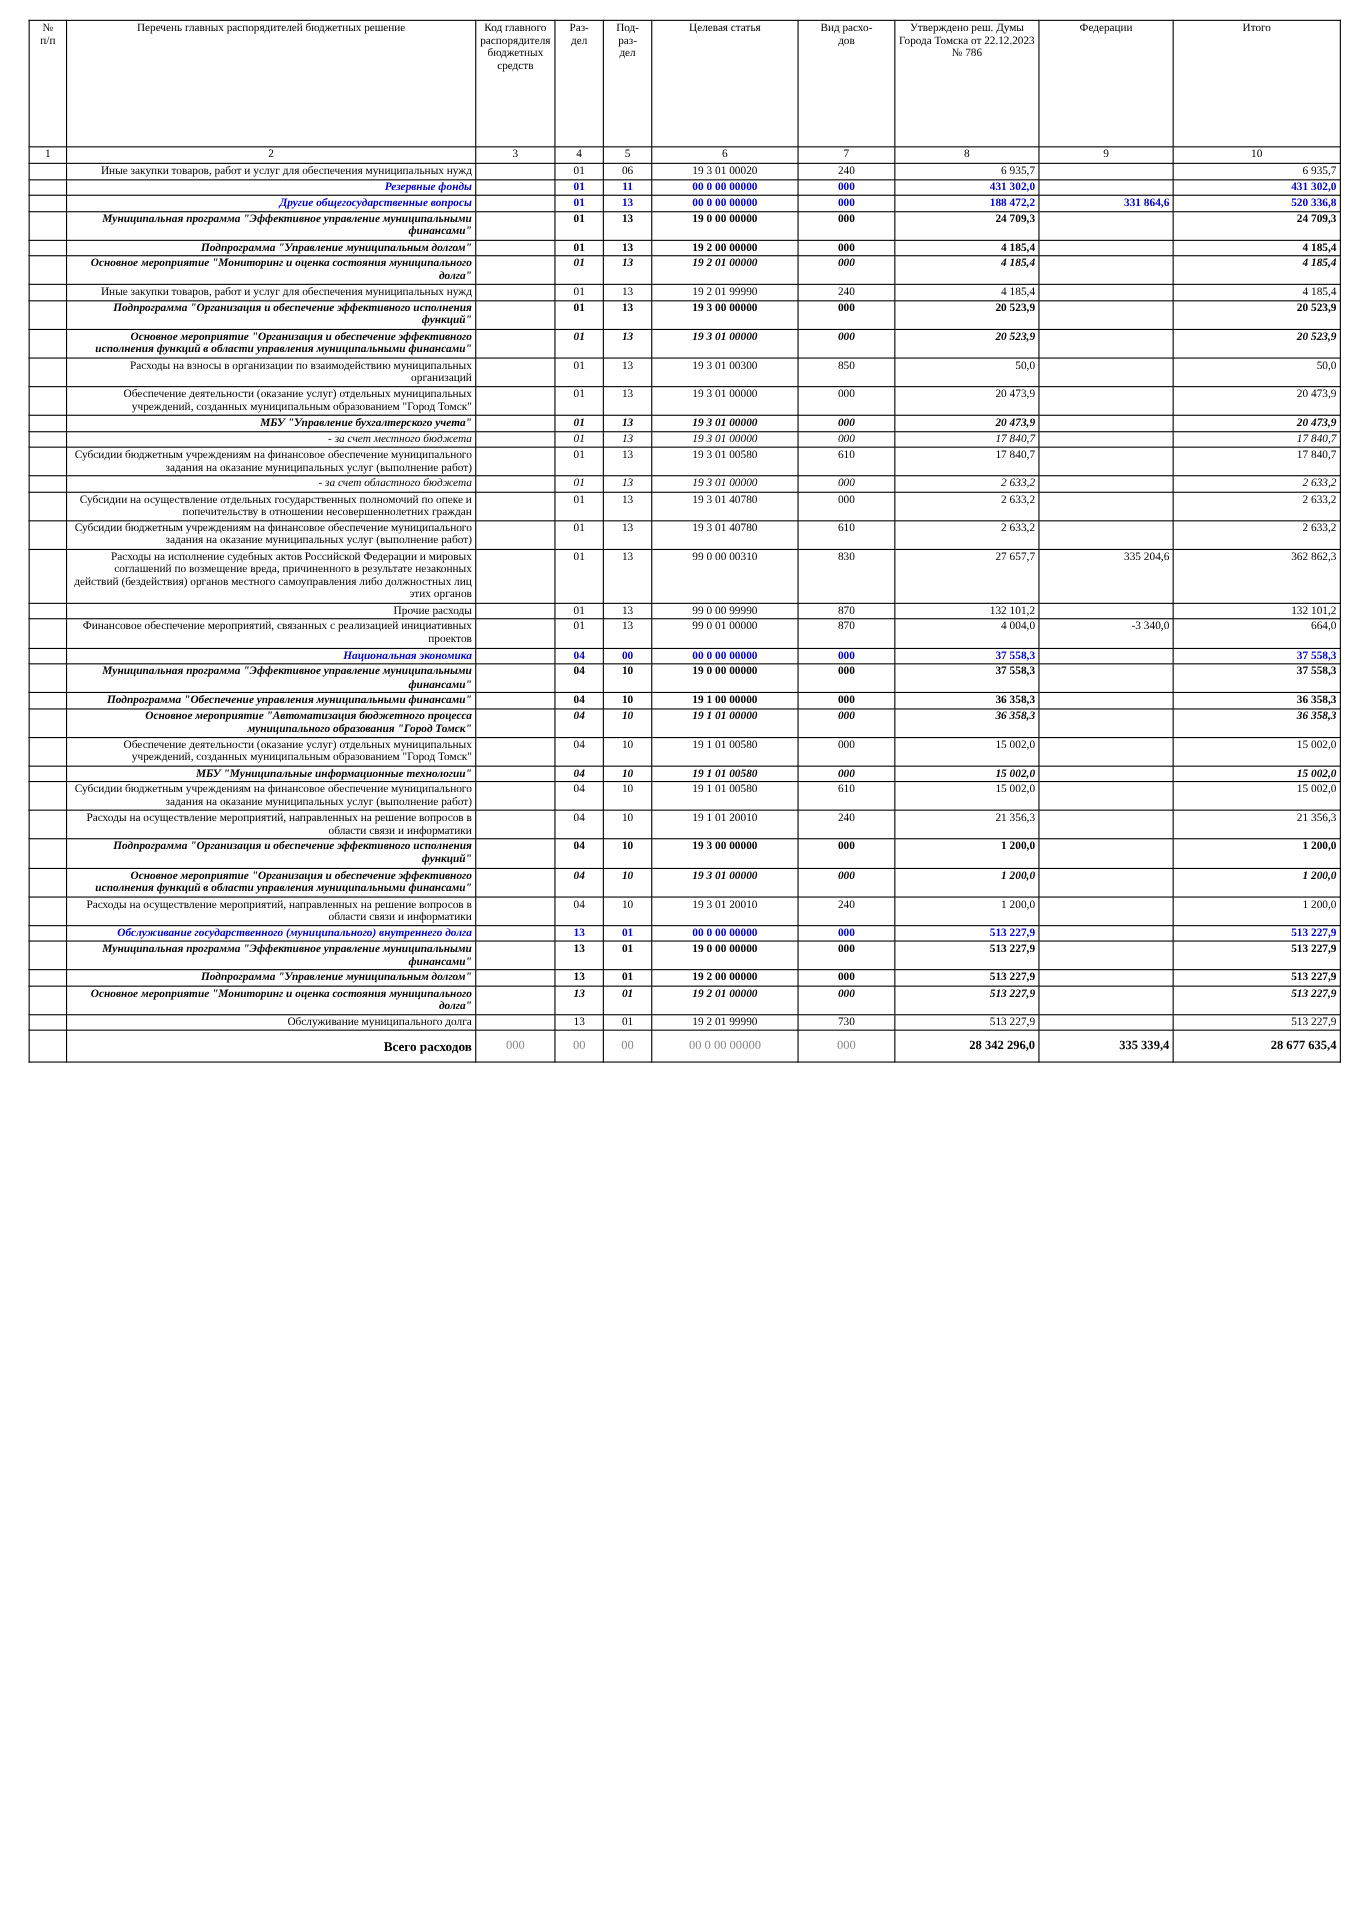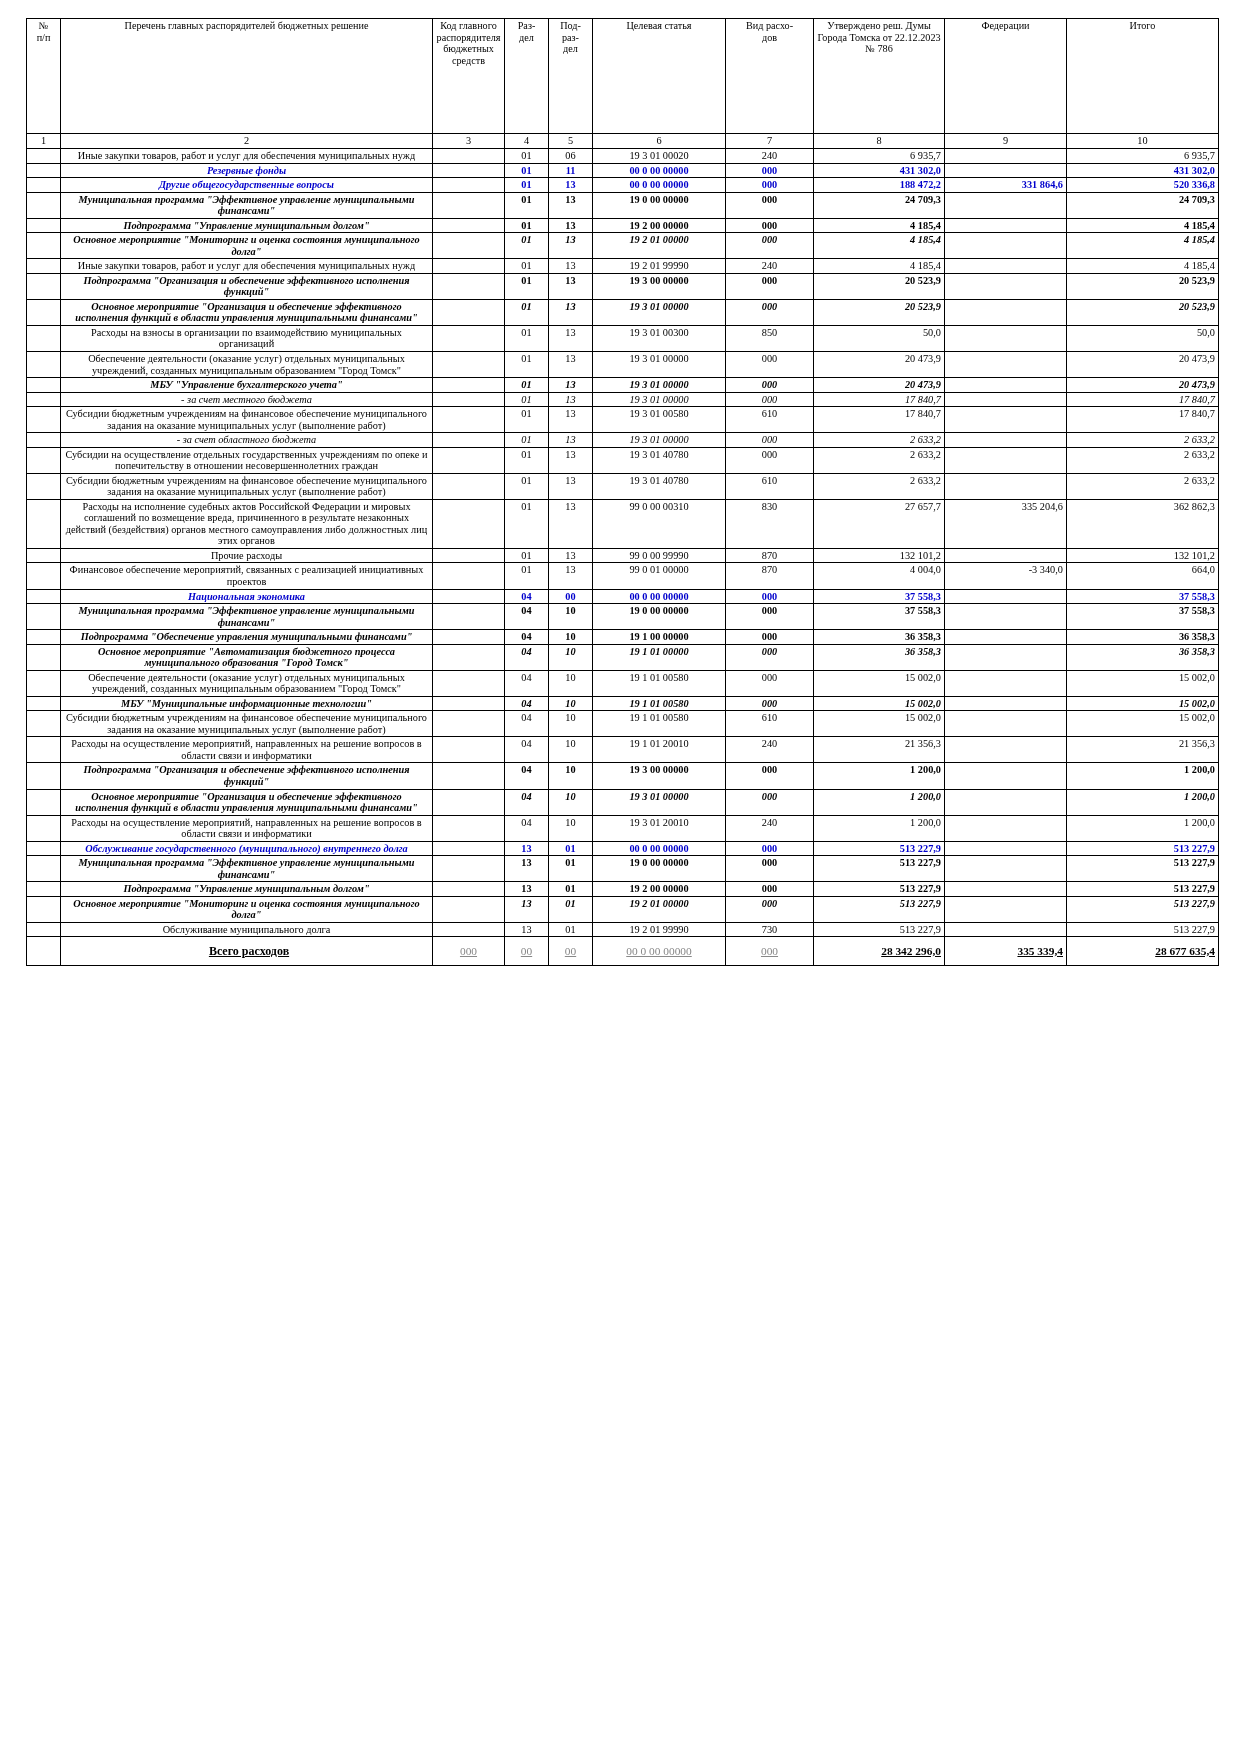--- a/index.html
+++ b/index.html
@@ -54,37 +54,36 @@
   }
   thead tr.head-main td { height: 112px; }
   thead tr.head-num td {
     height: 14px;
     padding: 0 2px;
     vertical-align: middle;
     font-size: 10.3px;
   }
   thead tr.head-num td.numleft { text-align: center; }
 
-  td.c2 { text-align: center; }
+  td.c2 { text-align: right; }
   td.ctr { text-align: center; }
   td.rt  { text-align: right; padding-right: 5px; }
 
   .b    { font-weight: bold; }
   .i    { font-style: italic; }
   .bi   { font-weight: bold; font-style: italic; }
   .blue { color: #0000cc; }
   .ind1 { padding-left: 14px; }
   .ind2 { padding-left: 22px; }
   .ind3 { padding-left: 8px; font-style: italic; }
 
   tr.total td {
     height: 26px;
     vertical-align: middle;
     font-size: 11.4px;
-    text-decoration: underline;
   }
   tr.total td.c2 { font-weight: bold; font-size: 12px; padding-left: 8px; }
   tr.total td.ctr { color: #888888; }
   tr.total td.rt { font-weight: bold; }
 </style>
 </head>
 <body>
 
 <div class="page">
   <table class="budget">
@@ -307,21 +306,21 @@
           <td class="ctr i">01</td>
           <td class="ctr i">13</td>
           <td class="ctr i">19 3 01 00000</td>
           <td class="ctr i">000</td>
           <td class="rt i">2 633,2</td>
           <td class="rt i"></td>
           <td class="rt i">2 633,2</td>
         </tr>
         <tr>
           <td></td>
-          <td class="c2 ind2">Субсидии на осуществление отдельных государственных учреждениям по опеке и попечительству в отношении несовершеннолетних граждан</td>
+          <td class="c2 ind2">Субсидии на осуществление отдельных государственных полномочий по опеке и попечительству в отношении несовершеннолетних граждан</td>
           <td class="ctr"></td>
           <td class="ctr">01</td>
           <td class="ctr">13</td>
           <td class="ctr">19 3 01 40780</td>
           <td class="ctr">000</td>
           <td class="rt">2 633,2</td>
           <td class="rt"></td>
           <td class="rt">2 633,2</td>
         </tr>
         <tr>

